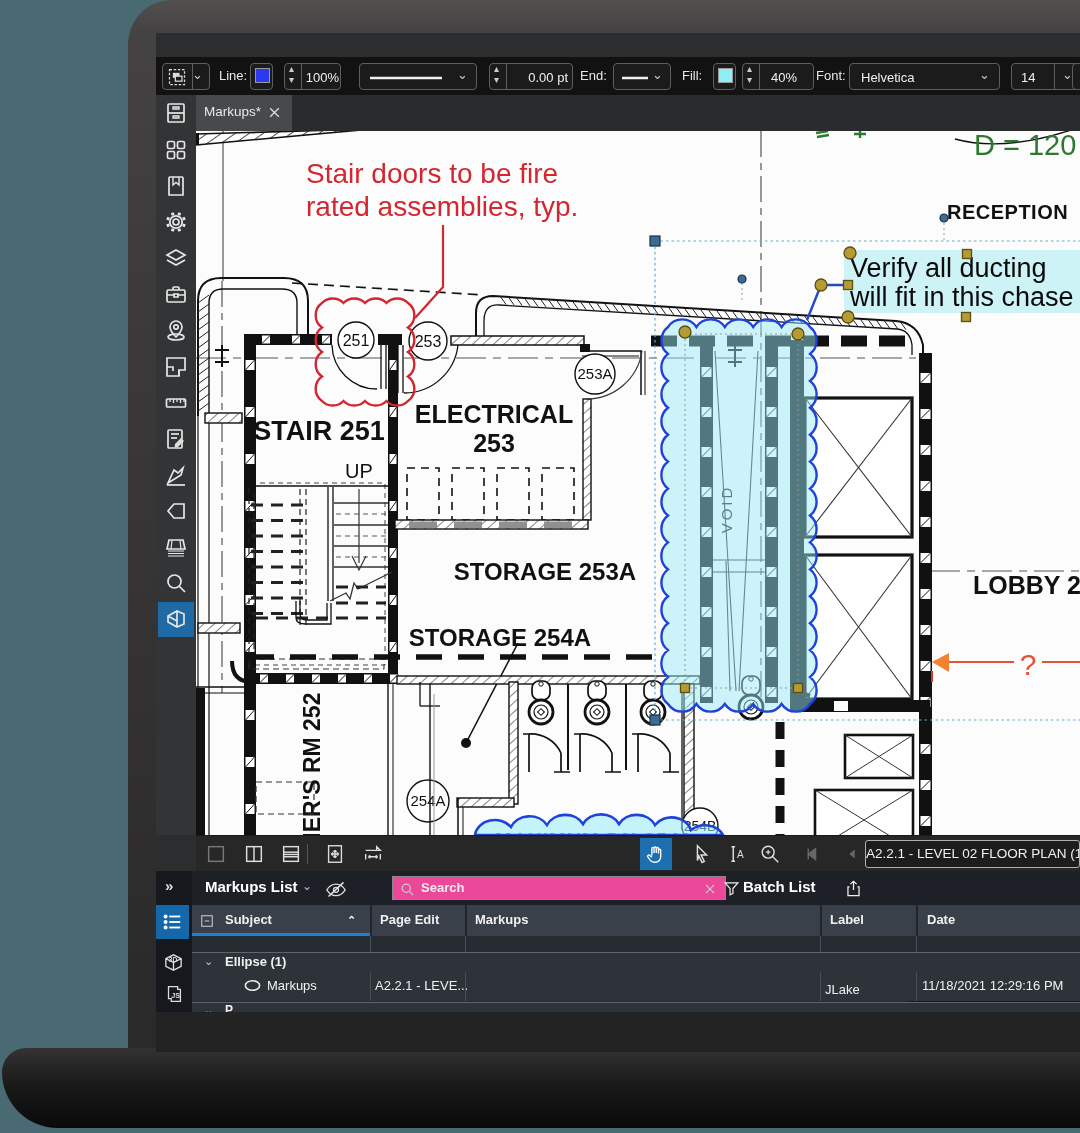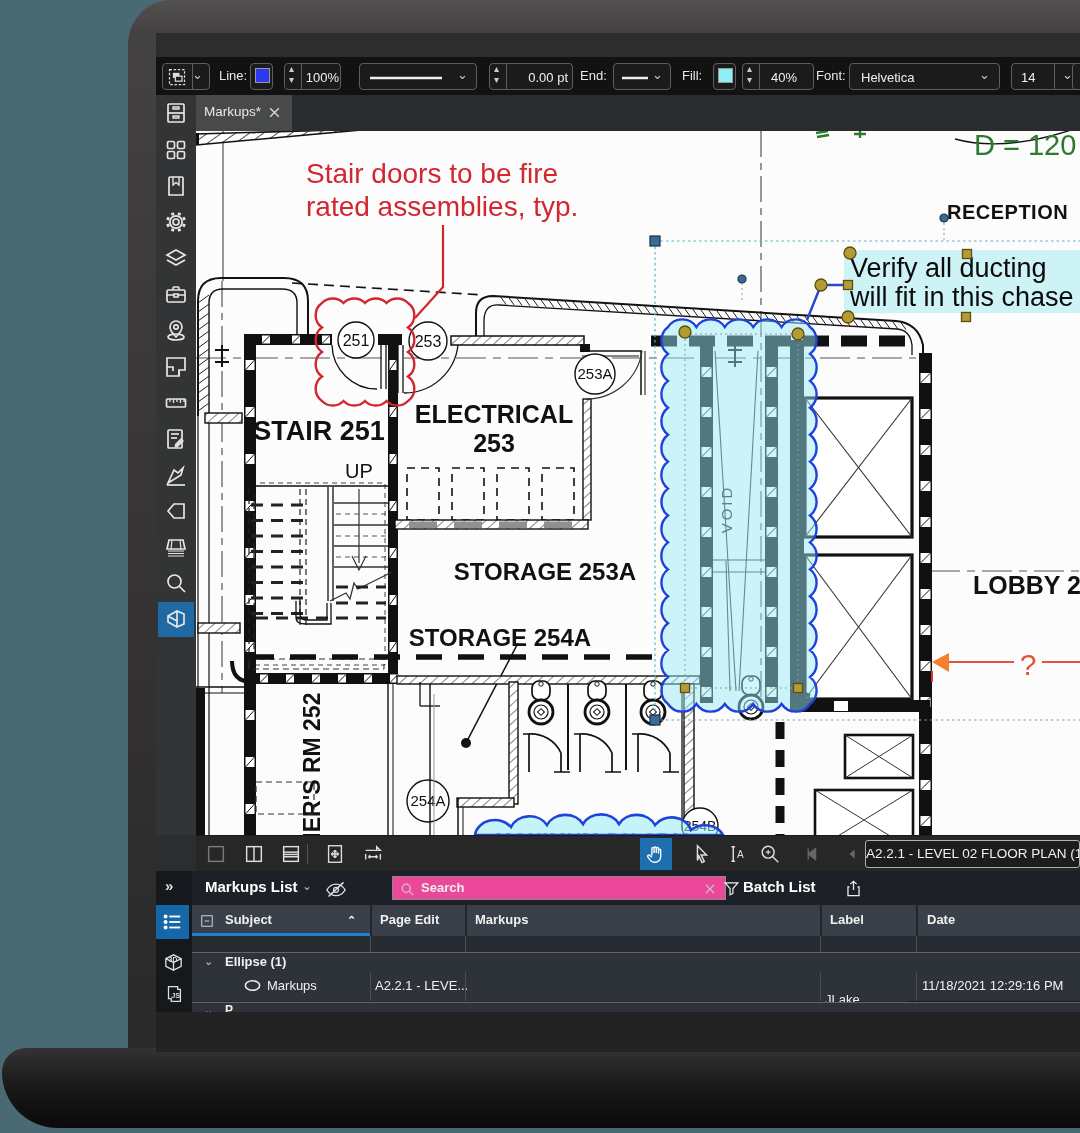--- a/index.html
+++ b/index.html
@@ -792,21 +792,21 @@
   <div class="trow" style="top:47px;height:20px;border-top:1px solid #62666c">
     <span style="position:absolute;left:12px;top:2px;color:#ccc;font-size:11px">⌄</span>
     <span style="position:absolute;left:33px;top:1px;font-weight:bold">Ellipse (1)</span>
   </div>
   <div class="trow" style="top:67px;height:29px">
     <svg viewBox="0 0 24 16" width="19" height="13" style="position:absolute;left:51px;top:7px">
             <ellipse cx="12" cy="8" rx="9" ry="6" fill="none" stroke="#eee" stroke-width="2"></ellipse>
           </svg>
     <span style="position:absolute;left:75px;top:6px">Markups</span>
     <span style="position:absolute;left:183px;top:6px">A2.2.1 - LEVE...</span>
-    <span style="position:absolute;left:633px;top:20px">JLake</span>
+    <span style="position:absolute;left:633px;top:10px">JLake</span>
     <span style="position:absolute;left:730px;top:6px">11/18/2021 12:29:16 PM</span>
     <span class="cdiv2" style="left:178px;top:0;height:29px"></span>
           <span class="cdiv2" style="left:273px;top:0;height:29px"></span>
           <span class="cdiv2" style="left:628px;top:0;height:29px"></span>
           <span class="cdiv2" style="left:724px;top:0;height:29px"></span>
   </div>
   <div class="trow" style="top:97px;height:10px;border-top:1px solid #62666c">
     <span style="position:absolute;left:12px;top:1px;color:#ccc;font-size:11px">⌄</span>
     <span style="position:absolute;left:33px;top:0px;font-weight:bold;font-size:12px">P</span>
   </div>

